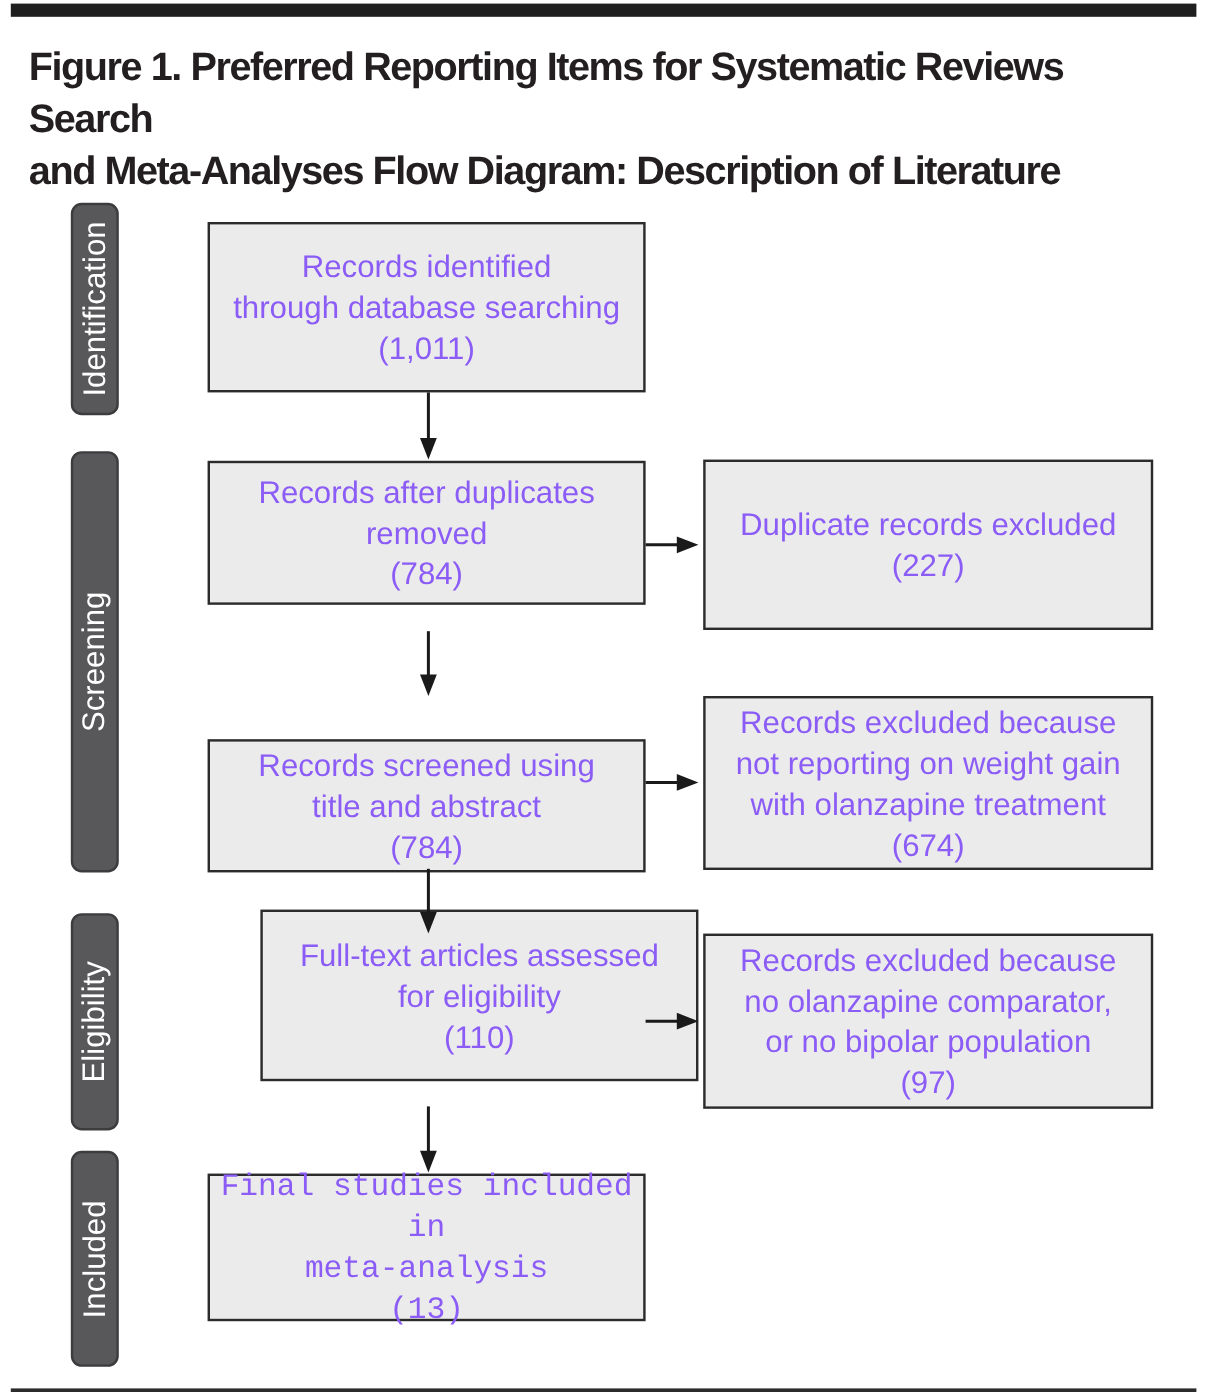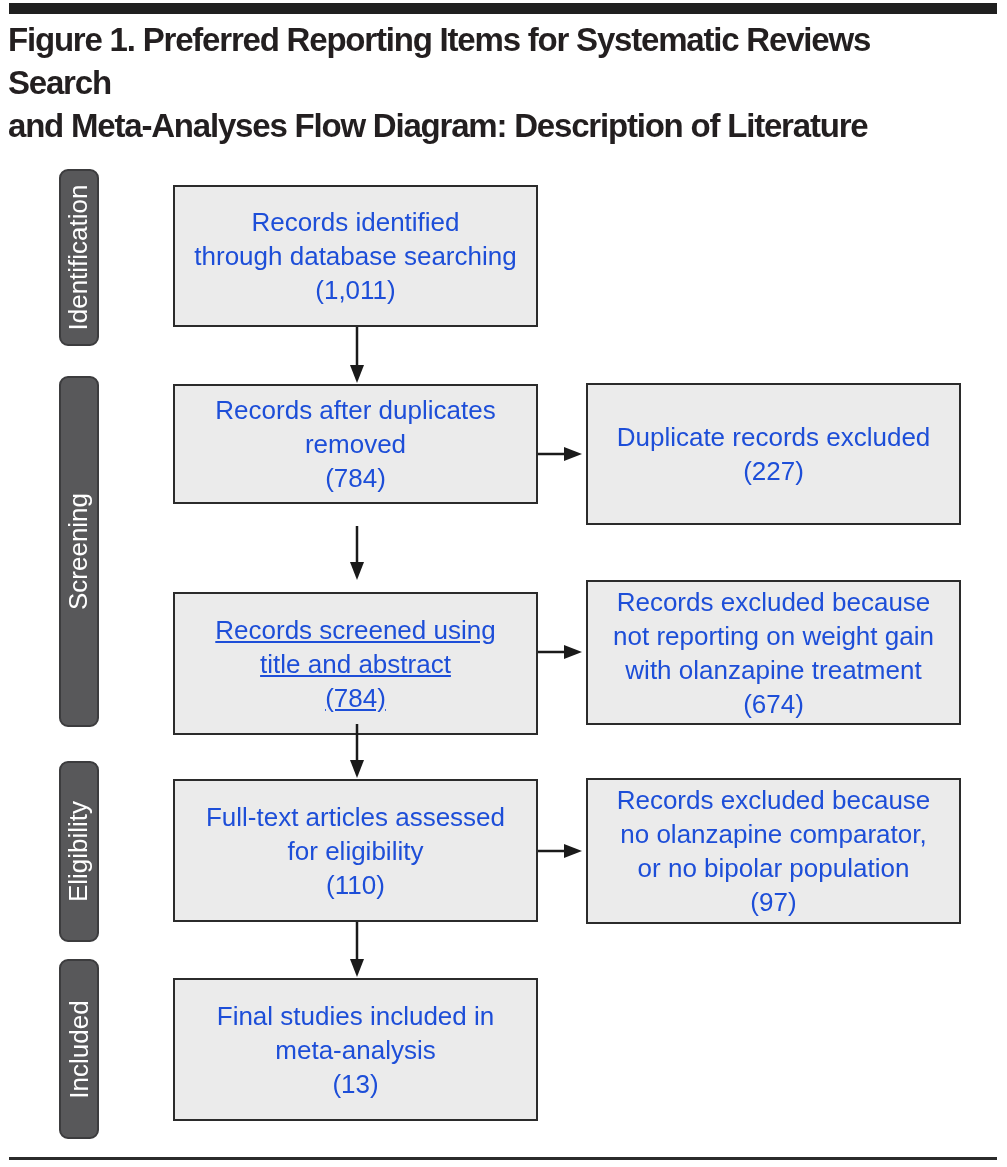--- a/index.html
+++ b/index.html
@@ -8,21 +8,21 @@
     width:1007px;height:1167px;
     background:#ffffff;
     font-family:"Liberation Sans","DejaVu Sans",sans-serif;
     overflow:hidden;
   }
   .top-rule{
     position:absolute;left:9px;top:3px;width:988px;height:11px;
     background:#1f1f1f;
   }
   .title{
-    position:absolute;left:8px;top:18px;margin:0;
+    position:absolute;left:8px;top:18px;margin:16px;
     color:#231f20;font-weight:700;font-size:33px;line-height:43px;
     letter-spacing:-1.2px;
   }
   .title-line{display:block;white-space:nowrap;}
   .stage{
     position:absolute;left:59px;width:40px;
     background:#58585a;border:2px solid #3c3c3e;border-radius:9px;
     box-sizing:border-box;
     display:flex;align-items:center;justify-content:center;
   }
@@ -31,32 +31,32 @@
     transform:rotate(-90deg);
   }
   .stage-identification{top:169px;height:177px;}
   .stage-screening{top:376px;height:351px;}
   .stage-eligibility{top:761px;height:181px;}
   .stage-included{top:959px;height:180px;}
   .flowbox{
     position:absolute;box-sizing:border-box;
     background:#ebebeb;border:2px solid #2b2b2b;
     display:flex;align-items:center;justify-content:center;
-    text-align:center;color:#1d4ed8;
+    text-align:center;color:#8b5cf6;
     font-size:26px;line-height:34px;
     white-space:pre-line;
     padding:19px 6px;
   }
   .main-box{left:173px;width:365px;}
   .side-box{left:586px;width:375px;}
   .box-1{top:185px;height:142px;}
   .box-2{top:384px;height:120px;}
-  .box-3{top:592px;height:143px;text-decoration:underline;}
-  .box-4{top:779px;height:143px;}
-  .box-5{top:978px;height:143px;}
+  .box-3{top:616px;height:111px;}
+  .box-4{top:758px;height:143px;margin-left:44px;}
+  .box-5{top:978px;height:123px;font-family:Liberation Mono, monospace;}
   .sbox-1{top:383px;height:142px;}
   .sbox-2{top:580px;height:145px;}
   .sbox-3{top:778px;height:146px;}
   .arrows{
     position:absolute;left:0;top:0;width:1007px;height:1167px;
     pointer-events:none;
   }
   .arrows line{stroke:#1a1a1a;stroke-width:2.5;}
   .arrows polygon{fill:#1a1a1a;}
   .bottom-rule{

